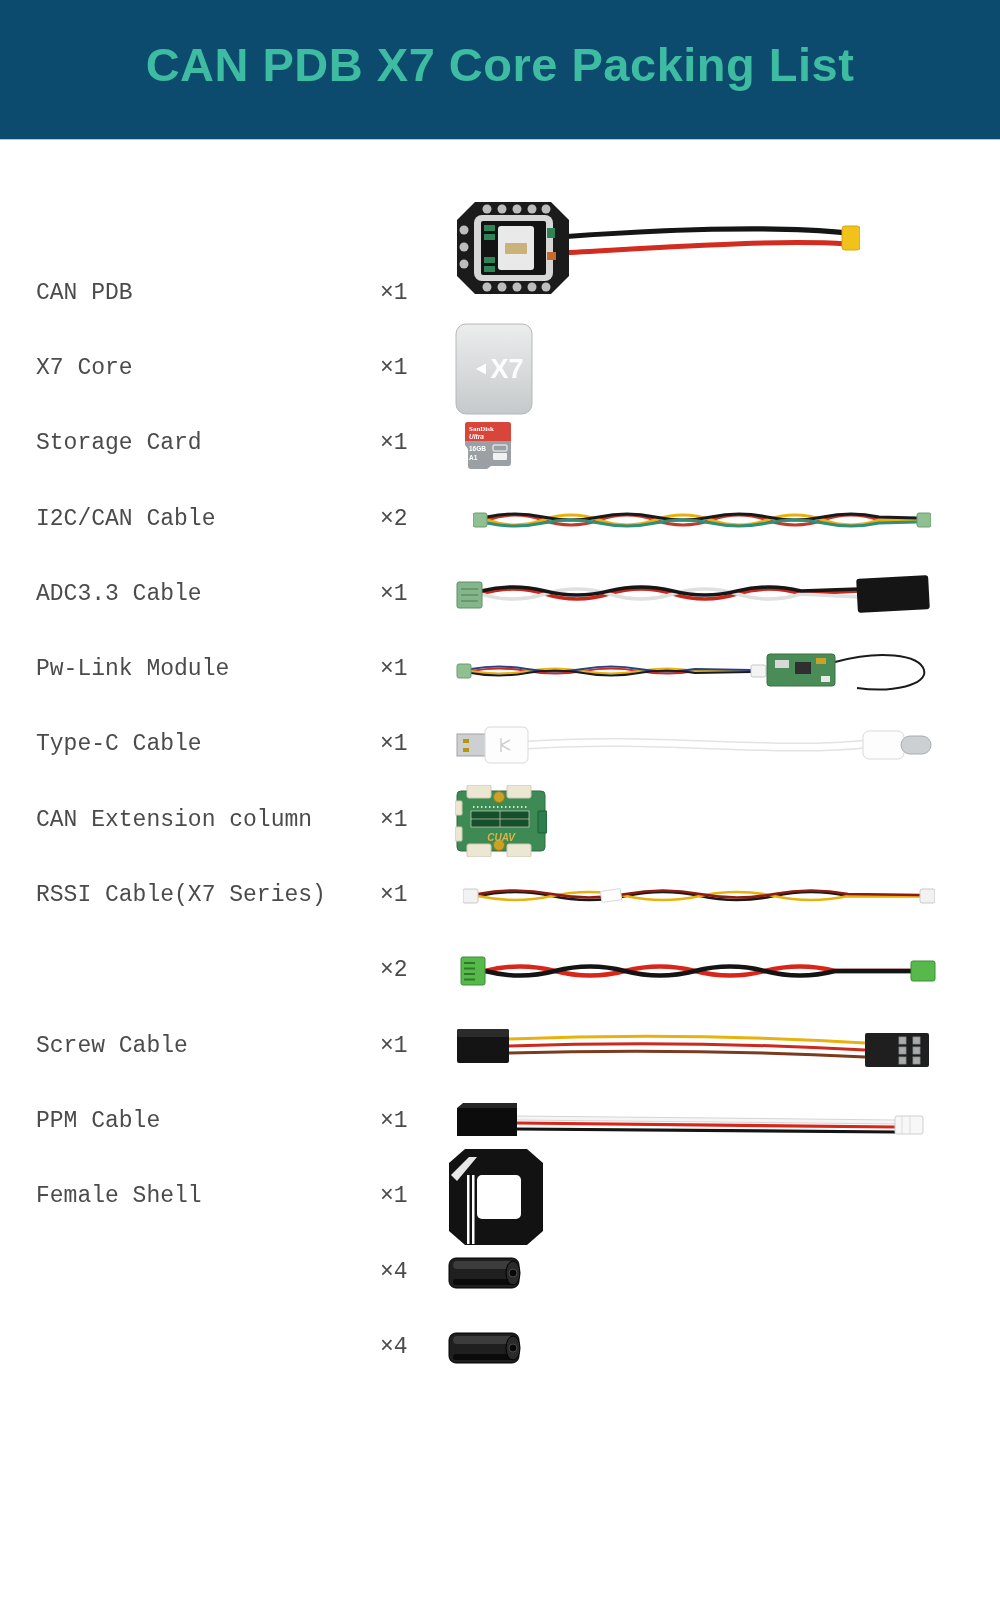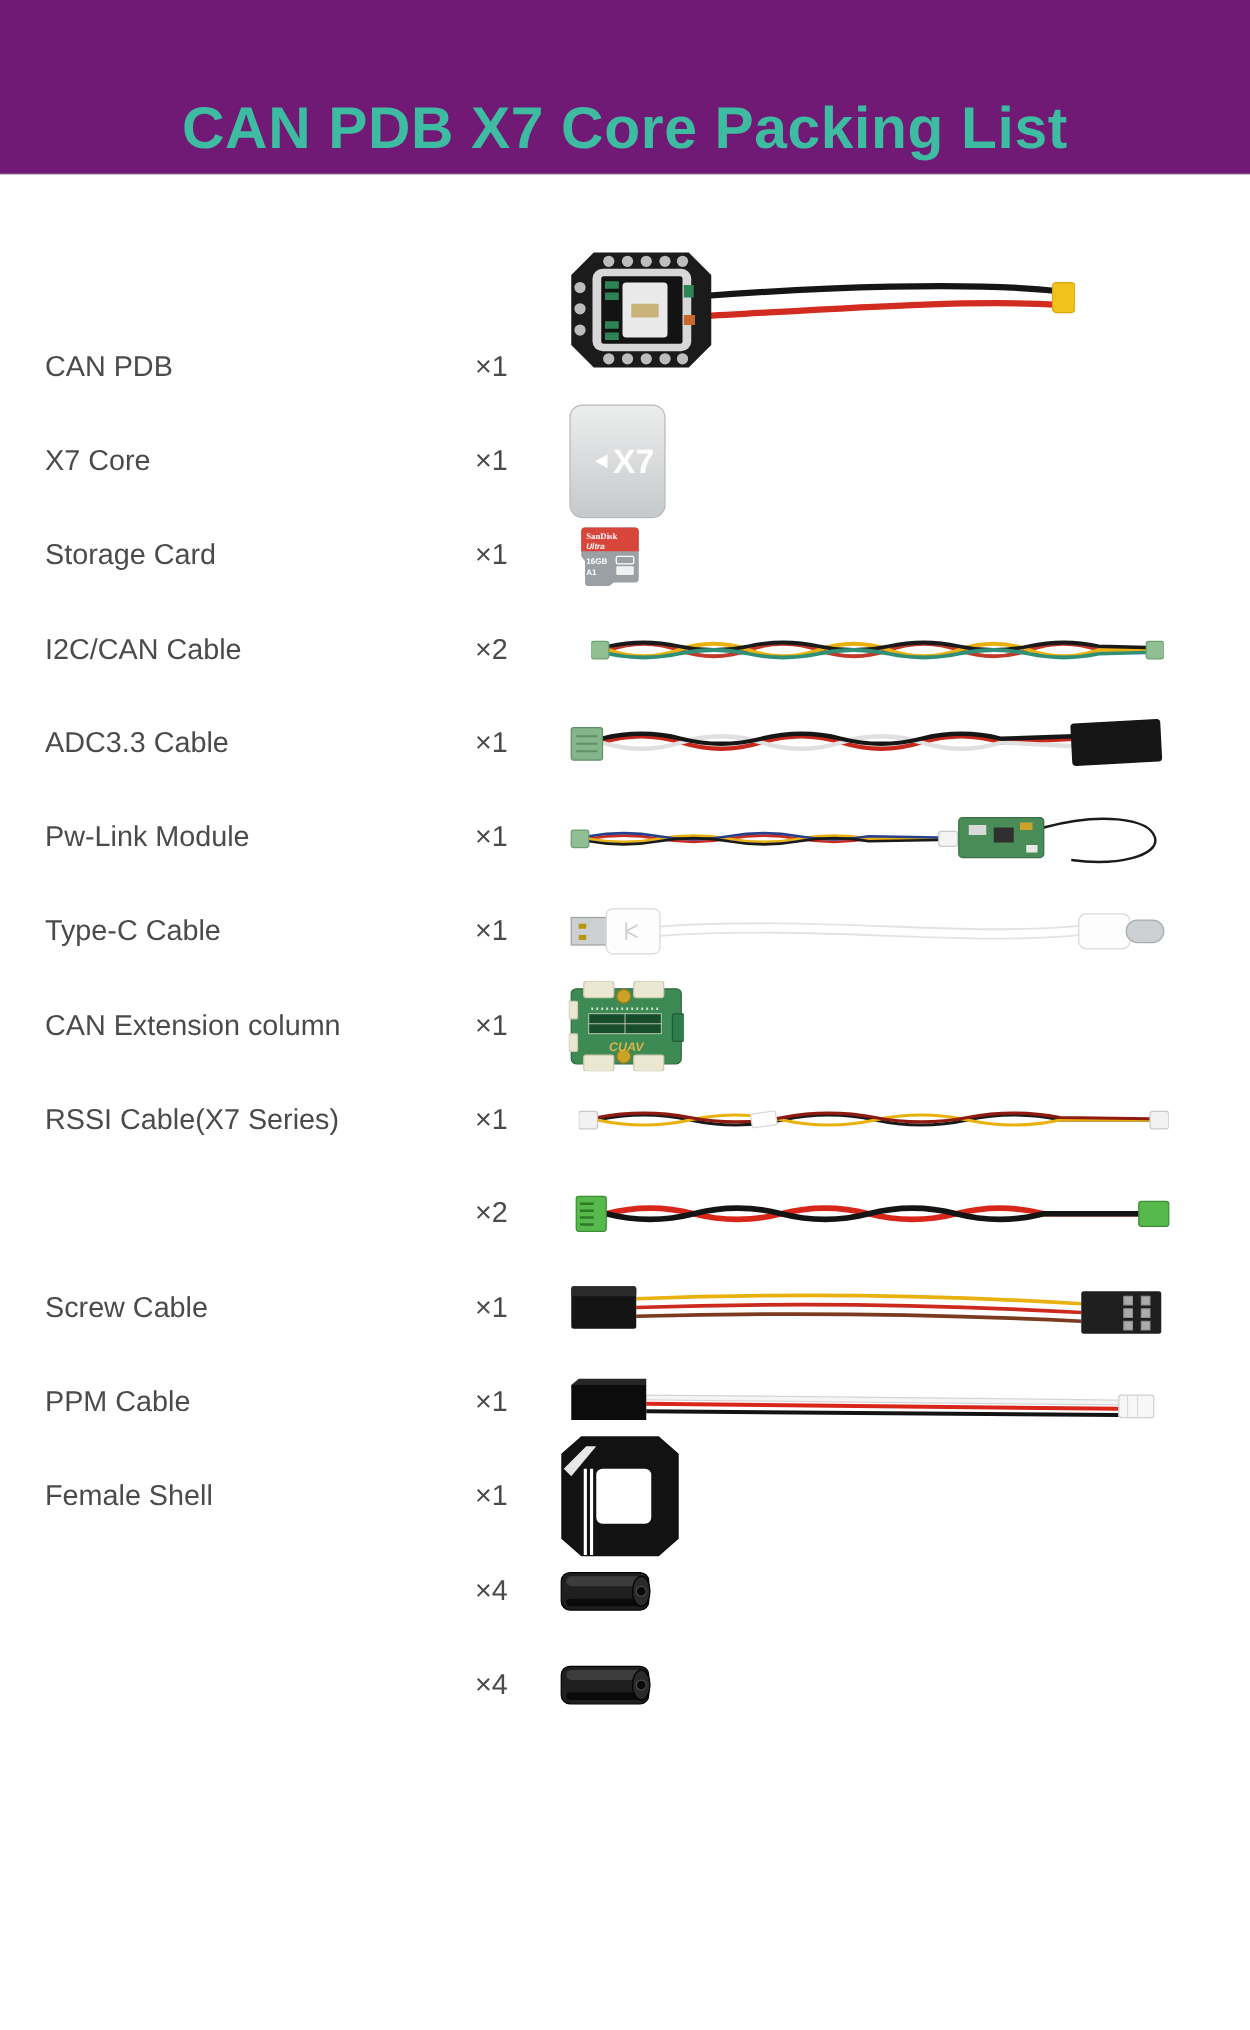--- a/index.html
+++ b/index.html
@@ -1,31 +1,31 @@
 <!DOCTYPE html>
 <html><head>
 <meta charset="utf-8">
 <style>
   * { margin:0; padding:0; box-sizing:border-box; }
   html,body { background:#ffffff; }
   body { font-family:"Liberation Sans", sans-serif; }
   .page { position:relative; width:1000px; height:1624px; background:#ffffff; overflow:hidden; }
 
   .header {
-    width:100%; height:140px; background:#701a75;
+    width:100%; height:140px; background:#0c4a6e;
     border-bottom:1px solid #c4c4c4;
-    display:flex; align-items:flex-end; justify-content:center;
+    display:flex; align-items:center; justify-content:center;
     padding-bottom:10px;
   }
   .title {
     color:#3dbca1; font-size:47px; font-weight:700; letter-spacing:0.5px;
   }
 
   .list { padding-top:116px; }
-  .row { position:relative; height:75.3px; }
+  .row { position:relative; height:75.3px;font-family:Liberation Mono, monospace; }
   .label {
     position:absolute; left:36px; top:50%; transform:translateY(-52%);
     font-size:23px; color:#4b4b4b;
   }
   .qty {
     position:absolute; left:380px; top:50%; transform:translateY(-52%);
     font-size:23px; color:#4b4b4b;
   }
   .img-wrap {
     position:absolute; left:455px; top:0; height:100%; width:500px;

